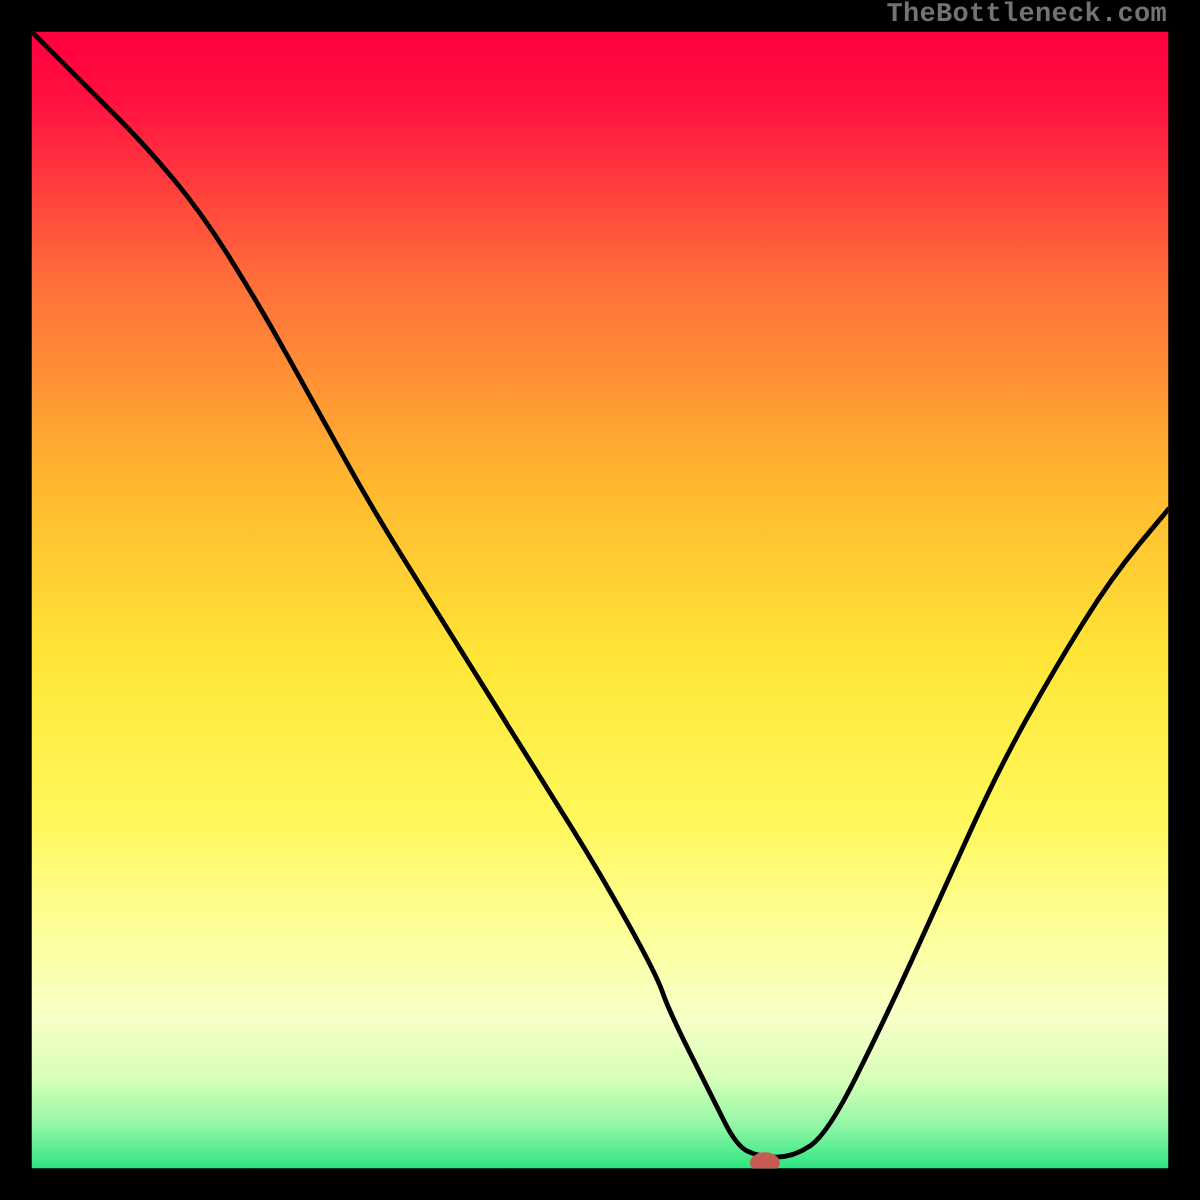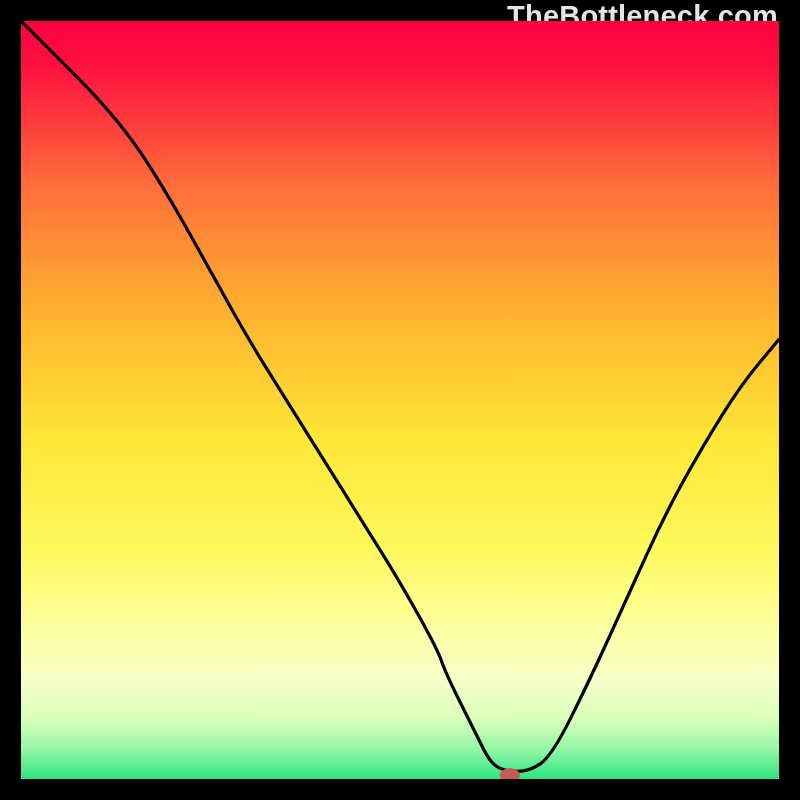--- a/index.html
+++ b/index.html
@@ -20,24 +20,24 @@
     position: absolute;
     left: 21px;
     top: 21px;
     width: 758px;
     height: 758px;
   }
   .watermark {
     position: absolute;
     top: 0;
     right: 22px;
-    font-family: Liberation Sans, sans-serif;
-    font-size: 29px;
+    font-family: Liberation Mono, monospace;
+    font-size: 18px;
     font-weight: 600;
-    color: #e5e5e5;
+    color: #737373;
     letter-spacing: 0.2px;
     user-select: none;
   }
   svg { display: block; }
 </style>
 </head>
 <body>
 
 <div class="frame">
   <div class="watermark">TheBottleneck.com</div>

